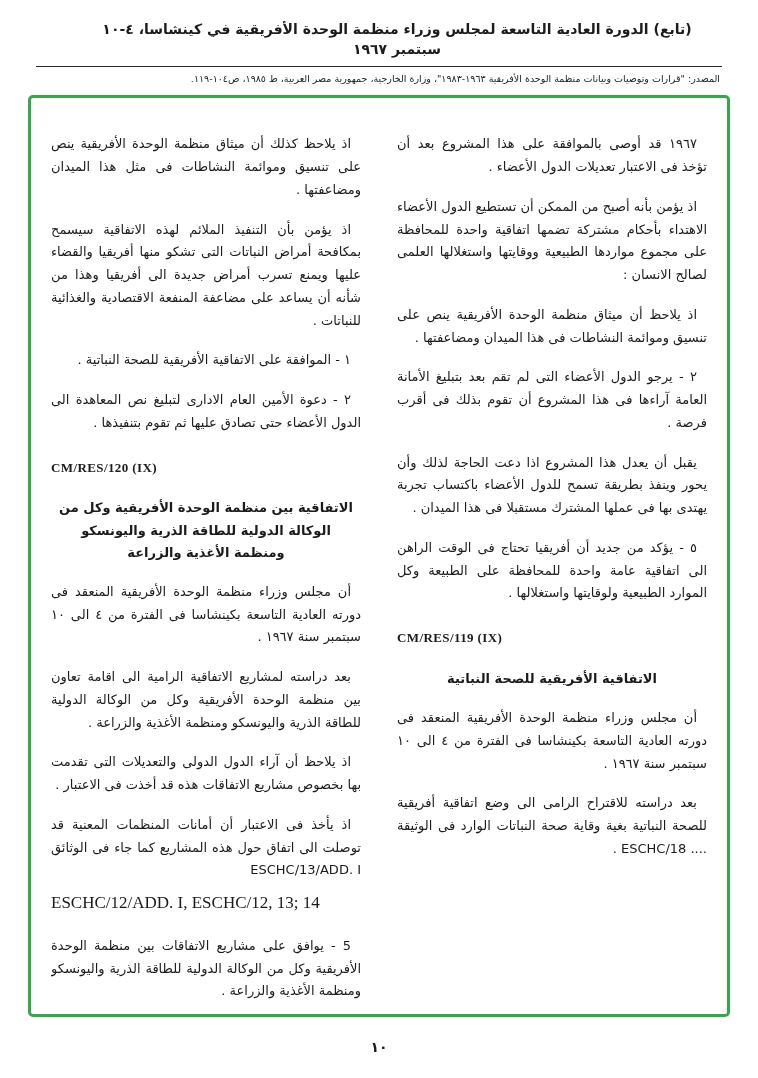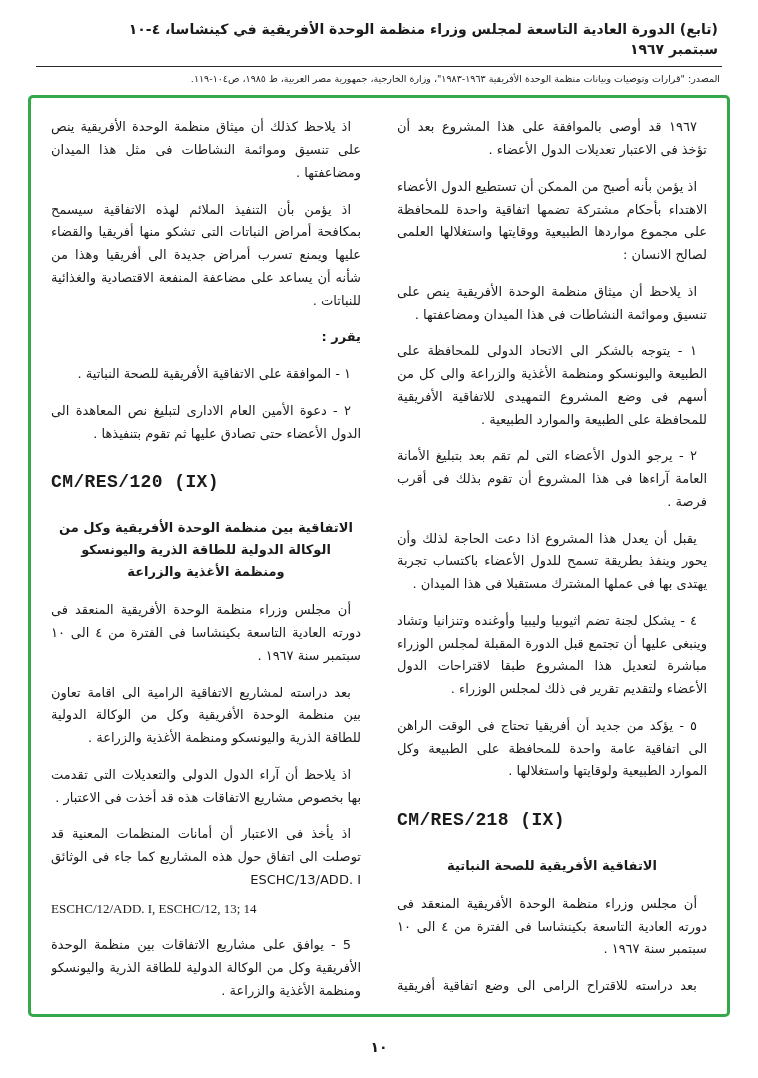--- a/index.html
+++ b/index.html
@@ -13,21 +13,21 @@
     height: 1078px;
     margin: 0 auto;
     background: #ffffff;
     color: #1b1b1b;
     direction: rtl;
     font-family: "DejaVu Sans", sans-serif;
     overflow: hidden;
   }
   .doc-header { padding-top: 20px; }
   .doc-title {
-    text-align: right;
+    text-align: center;
     font-weight: 700;
     font-size: 14px;
     line-height: 1.4;
     padding: 0 40px;
     margin-left: 36px;
   }
   .header-rule {
     border: 0;
     border-top: 1.5px solid #2a2a2a;
     margin: 7px 36px 5px 36px;
@@ -53,44 +53,44 @@
     background: #ffffff;
   }
   .col {
     flex: 1 1 0;
     min-width: 0;
     font-size: 13px;
     line-height: 1.75;
     text-align: justify;
     overflow: hidden;
   }
-  .para { margin: 0 0 14px 0; }
+  .para { margin: 17px 0 14px 0; }
   .para.body { text-indent: 10px; }
   .para.bold { font-weight: 700; }
   .para.heading {
     font-weight: 700;
     text-align: center;
     text-indent: 0;
     margin: 18px 4px 16px 4px;
     line-height: 1.7;
   }
   .para.ref {
     direction: ltr;
     text-align: left;
-    font-family: Liberation Mono, monospace;
+    font-family: Liberation Serif, serif;
     font-weight: 700;
-    font-size: 18px;
+    font-size: 13px;
     letter-spacing: 0.4px;
     margin: 22px 0 18px 0;
   }
   .para.latin {
     direction: ltr;
     text-align: left;
     font-family: "Liberation Serif", serif;
-    font-size: 13px;
+    font-size: 17px;
     margin-top: -8px;
   }
   .doc-footer {
     position: absolute;
     bottom: 22px;
     left: 0;
     right: 0;
     text-align: center;
   }
   .page-number {
@@ -108,34 +108,31 @@
     <div class="doc-title">(تابع) الدورة العادية التاسعة لمجلس وزراء منظمة الوحدة الأفريقية في كينشاسا، ٤-١٠ سبتمبر ١٩٦٧</div>
     <hr class="header-rule">
     <div class="source-line">المصدر: "قرارات وتوصيات وبيانات منظمة الوحدة الأفريقية ١٩٦٣-١٩٨٣"، وزارة الخارجية، جمهورية مصر العربية، ط ١٩٨٥، ص١٠٤-١١٩.</div>
   </div>
 
   <div class="content-box" style="border-color: rgb(53, 169, 74);">
     <div class="col col-right">
         <div class="para body">١٩٦٧ قد أوصى بالموافقة على هذا المشروع بعد أن تؤخذ فى الاعتبار تعديلات الدول الأعضاء .</div>
         <div class="para body">اذ يؤمن بأنه أصبح من الممكن أن تستطيع الدول الأعضاء الاهتداء بأحكام مشتركة تضمها اتفاقية واحدة للمحافظة على مجموع مواردها الطبيعية ووقايتها واستغلالها العلمى لصالح الانسان :</div>
         <div class="para body">اذ يلاحظ أن ميثاق منظمة الوحدة الأفريقية ينص على تنسيق وموائمة النشاطات فى هذا الميدان ومضاعفتها .</div>
-        <div class="para body">١ - يتوجه بالشكر الى الاتحاد الدولى للمحافظة على الطبيعة واليونسكو ومنظمة الأغذية والزراعة والى كل من أسهم فى وضع المشروع التمهيدى للاتفاقية الأفريقية للمحافظة على الطبيعة والموارد الطبيعية .</div>
         <div class="para body">٢ - يرجو الدول الأعضاء التى لم تقم بعد بتبليغ الأمانة العامة آراءها فى هذا المشروع أن تقوم بذلك فى أقرب فرصة .</div>
         <div class="para body">يقبل أن يعدل هذا المشروع اذا دعت الحاجة لذلك وأن يحور وينفذ بطريقة تسمح للدول الأعضاء باكتساب تجربة يهتدى بها فى عملها المشترك مستقبلا فى هذا الميدان .</div>
-        <div class="para body">٤ - يشكل لجنة تضم اثيوبيا وليبيا وأوغنده وتنزانيا وتشاد وينبغى عليها أن تجتمع قبل الدورة المقبلة لمجلس الوزراء مباشرة لتعديل هذا المشروع طبقا لاقتراحات الدول الأعضاء ولتقديم تقرير فى ذلك لمجلس الوزراء .</div>
         <div class="para body">٥ - يؤكد من جديد أن أفريقيا تحتاج فى الوقت الراهن الى اتفاقية عامة واحدة للمحافظة على الطبيعة وكل الموارد الطبيعية ولوقايتها واستغلالها .</div>
-        <div class="para ref">CM/RES/218 (IX)</div>
+        <div class="para ref">CM/RES/119 (IX)</div>
         <div class="para heading">الاتفاقية الأفريقية للصحة النباتية</div>
         <div class="para body">أن مجلس وزراء منظمة الوحدة الأفريقية المنعقد فى دورته العادية التاسعة بكينشاسا فى الفترة من ٤ الى ١٠ سبتمبر سنة ١٩٦٧ .</div>
         <div class="para body">بعد دراسته للاقتراح الرامى الى وضع اتفاقية أفريقية للصحة النباتية بغية وقاية صحة النباتات الوارد فى الوثيقة .... ESCHC/18 .</div>
       </div>
     <div class="col col-left">
         <div class="para body">اذ يلاحظ كذلك أن ميثاق منظمة الوحدة الأفريقية ينص على تنسيق وموائمة النشاطات فى مثل هذا الميدان ومضاعفتها .</div>
         <div class="para body">اذ يؤمن بأن التنفيذ الملائم لهذه الاتفاقية سيسمح بمكافحة أمراض النباتات التى تشكو منها أفريقيا والقضاء عليها ويمنع تسرب أمراض جديدة الى أفريقيا وهذا من شأنه أن يساعد على مضاعفة المنفعة الاقتصادية والغذائية للنباتات .</div>
-        <div class="para bold">يقرر :</div>
         <div class="para body">١ - الموافقة على الاتفاقية الأفريقية للصحة النباتية .</div>
         <div class="para body">٢ - دعوة الأمين العام الادارى لتبليغ نص المعاهدة الى الدول الأعضاء حتى تصادق عليها ثم تقوم بتنفيذها .</div>
         <div class="para ref">CM/RES/120 (IX)</div>
         <div class="para heading">الاتفاقية بين منظمة الوحدة الأفريقية وكل من الوكالة الدولية للطاقة الذرية واليونسكو ومنظمة الأغذية والزراعة</div>
         <div class="para body">أن مجلس وزراء منظمة الوحدة الأفريقية المنعقد فى دورته العادية التاسعة بكينشاسا فى الفترة من ٤ الى ١٠ سبتمبر سنة ١٩٦٧ .</div>
         <div class="para body">بعد دراسته لمشاريع الاتفاقية الرامية الى اقامة تعاون بين منظمة الوحدة الأفريقية وكل من الوكالة الدولية للطاقة الذرية واليونسكو ومنظمة الأغذية والزراعة .</div>
         <div class="para body">اذ يلاحظ أن آراء الدول الدولى والتعديلات التى تقدمت بها بخصوص مشاريع الاتفاقات هذه قد أخذت فى الاعتبار .</div>
         <div class="para body">اذ يأخذ فى الاعتبار أن أمانات المنظمات المعنية قد توصلت الى اتفاق حول هذه المشاريع كما جاء فى الوثائق ESCHC/13/ADD. I</div>
         <div class="para latin">ESCHC/12/ADD. I, ESCHC/12, 13; 14</div>
         <div class="para body">5 - يوافق على مشاريع الاتفاقات بين منظمة الوحدة الأفريقية وكل من الوكالة الدولية للطاقة الذرية واليونسكو ومنظمة الأغذية والزراعة .</div>

